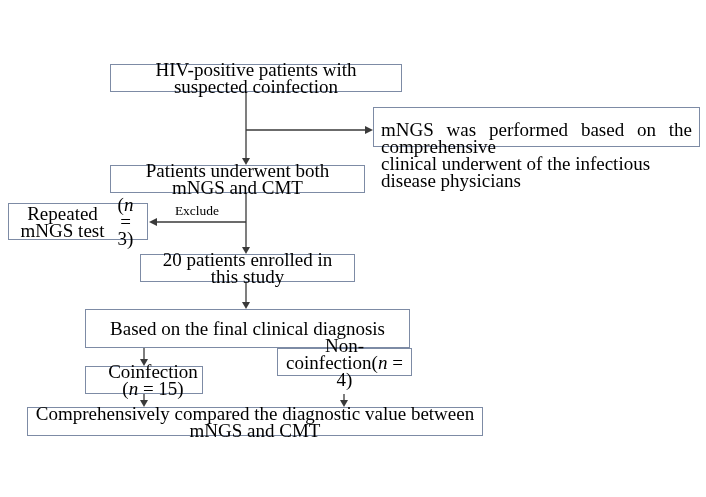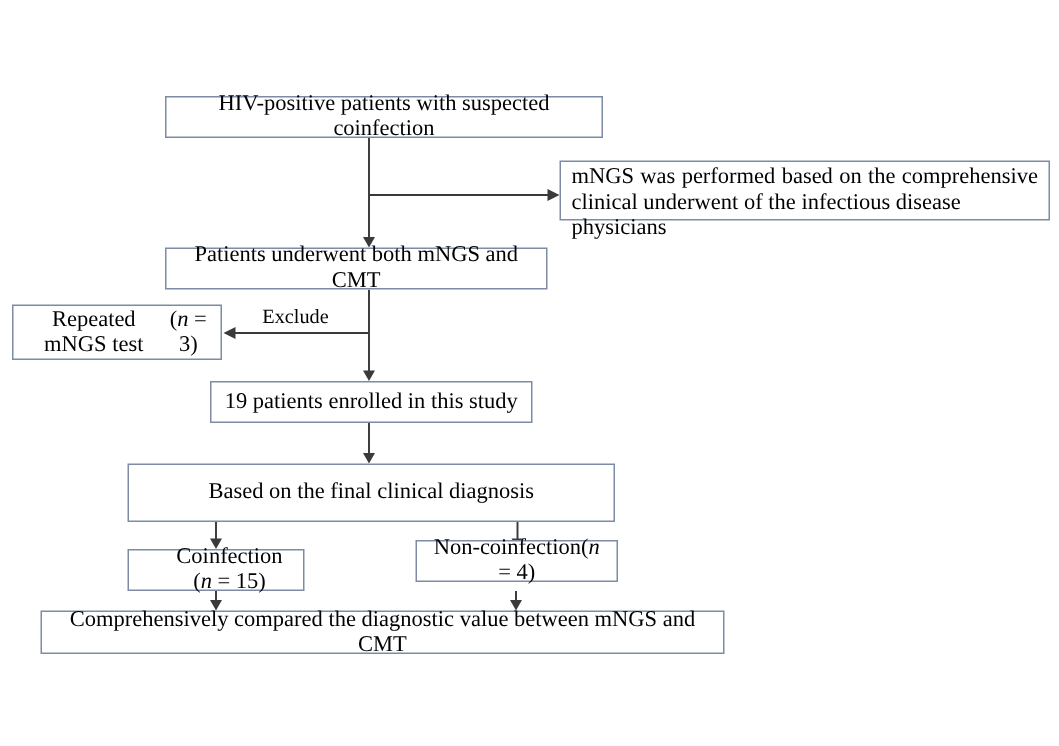--- a/index.html
+++ b/index.html
@@ -18,33 +18,33 @@
     position:relative;
     width:706px;
     height:497px;
     background:var(--bg);
     overflow:hidden;
   }
   .box{
     position:absolute;
     border:1px solid var(--box-border);
     background:var(--bg);
-    font-size:15px;
+    font-size:19px;
     line-height:17px;
     color:var(--text);
     display:flex;
     align-items:center;
     justify-content:center;
     text-align:center;
     padding:2px 6px;
   }
   .box.multiline{
     display:block;
     text-align:left;
-    padding:2px 7px;
+    padding:13px 7px;
   }
   .box.multiline .jline{
     text-align:justify;
     text-align-last:justify;
     white-space:nowrap0;
   }
   .box.stack{
     justify-content:center;
   }
   .flow-label{
@@ -119,32 +119,32 @@
   </div>
 
   <div class="box stack" style="left:8px;top:203px;width:140px;height:37px;">
     <span>Repeated mNGS test</span>
     <span><span>(</span><i>n</i><span> = 3)</span></span>
   </div>
 
   <div class="flow-label" style="left:169px;top:203px;width:56px;font-family:Liberation Serif, serif;">Exclude</div>
 
   <div class="box" style="left:140px;top:254px;width:215px;height:28px;">
-    <span>19 patients enrolled in this study</span>
+    <span>20 patients enrolled in this study</span>
   </div>
 
   <div class="box" style="left:85px;top:309px;width:325px;height:39px;">
     <span>Based on the final clinical diagnosis</span>
   </div>
 
   <div class="box" style="left:85px;top:366px;width:118px;height:28px;padding-left:24px;">
     <span><span>Coinfection (</span><i>n</i><span> = 15)</span></span>
   </div>
 
-  <div class="box" style="left:277px;top:360px;width:135px;height:28px;">
+  <div class="box" style="left:277px;top:348px;width:135px;height:28px;">
     <span><span>Non-coinfection(</span><i>n</i><span> = 4)</span></span>
   </div>
 
   <div class="box" style="left:27px;top:407px;width:456px;height:29px;">
     <span>Comprehensively compared the diagnostic value between mNGS and CMT</span>
   </div>
 
 </div>
 
 </body></html>

